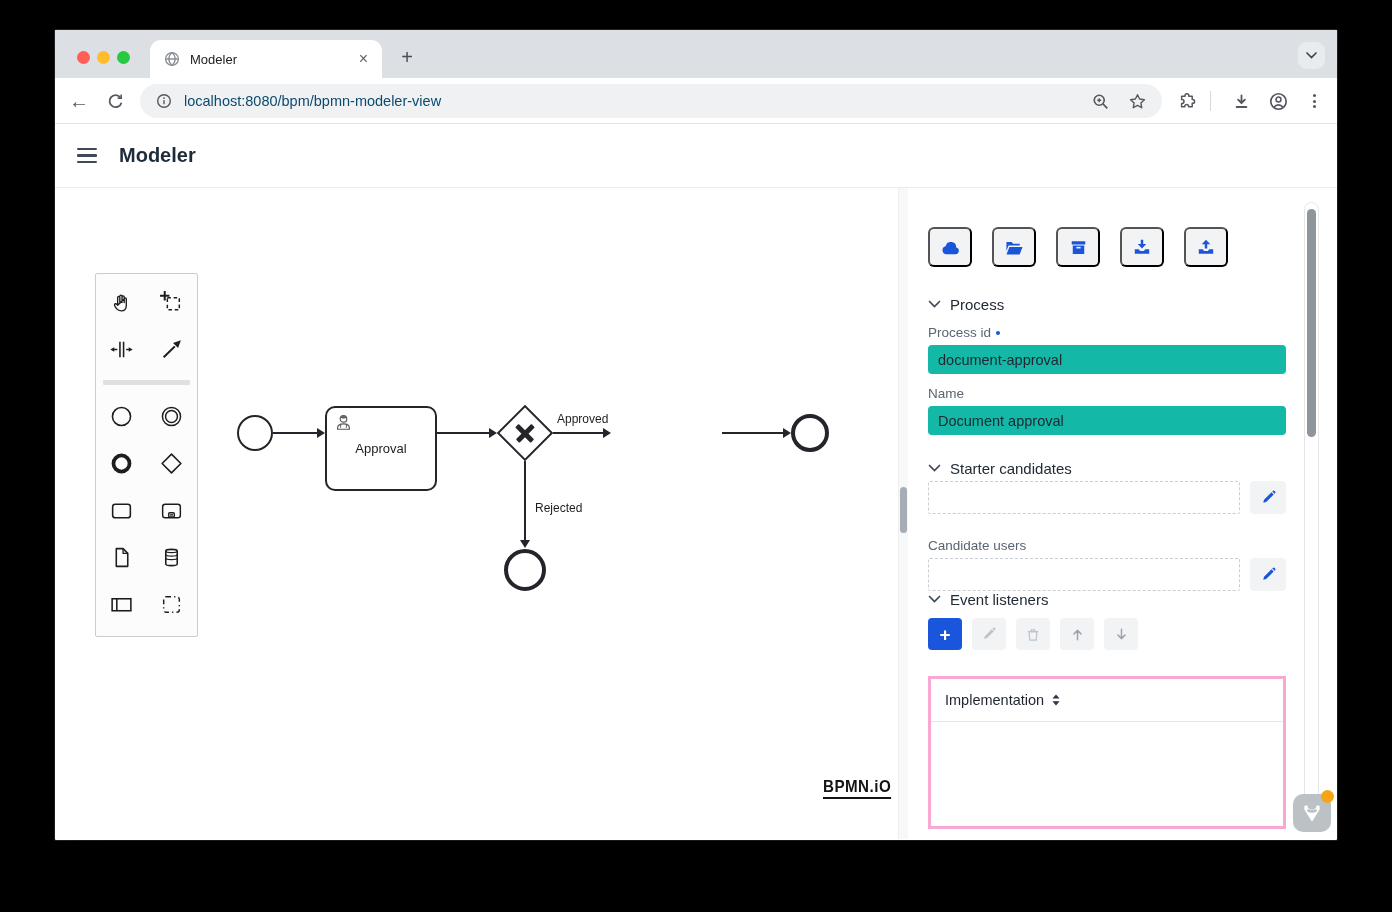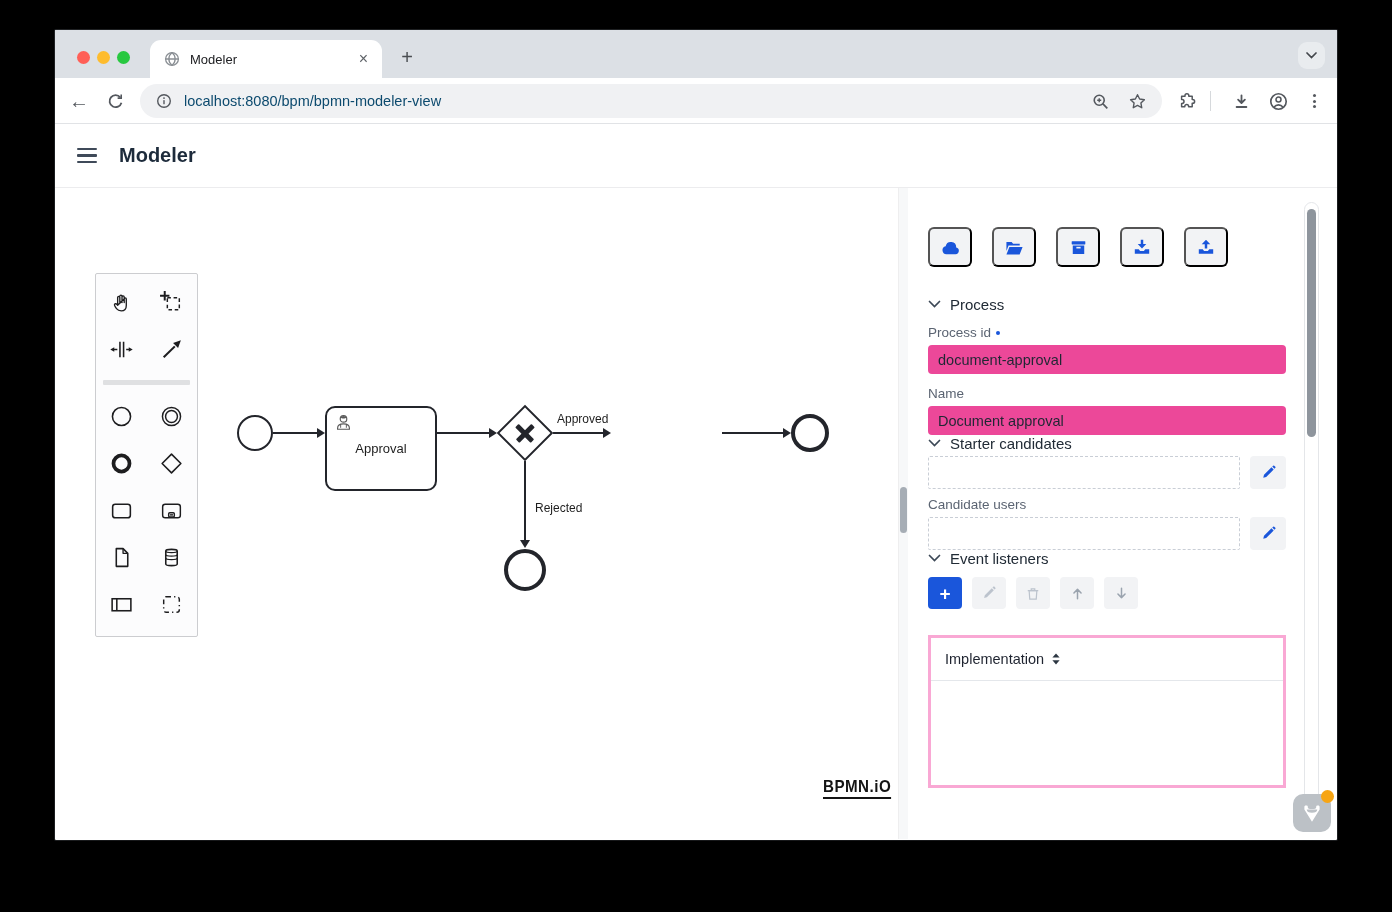--- a/index.html
+++ b/index.html
@@ -66,24 +66,24 @@
   .lbl-approved { left:502px; top:224px; }
   .lbl-rejected { left:480px; top:313px; }
   .edges { position:absolute; inset:0; }
   .watermark { position:absolute; left:768px; top:589px; font-size:16.5px; font-weight:800; color:#141414; letter-spacing:.5px; border-bottom:2.5px solid #141414; padding-bottom:1px; transform:scaleX(.92); transform-origin:left; }
 
   
   .panel { width:429px; background:#fff; position:relative; padding:39px 51px 0 20px; }
   .panel-toolbar { display:flex; gap:20px; }
   .pt-btn { width:44px; height:40px; border-radius:6px; background:#f2f3f5; display:flex; align-items:center; justify-content:center; }
   .section-head { display:flex; align-items:center; gap:9px; color:#212b36; font-size:15px; font-weight:500; }
-  .sh-general { margin-top:29px; } .sh-starter { } .sh-listeners { }
+  .sh-general { margin-top:29px; } .sh-starter { margin-top:25px; } .sh-listeners { }
   .field-label { margin:12px 0 5px; font-size:13.5px; color:#5b6472; display:flex; align-items:center; gap:5px; }
   .req-dot { width:4px; height:4px; border-radius:50%; background:#1a56db; display:inline-block; }
-  .filled-input { width:100%; height:29px; border:none; background:#ec4899; border-radius:4px; padding:0 10px; font-size:14.5px; color:#1f2733; font-family:"Liberation Sans", sans-serif; }
+  .filled-input { width:100%; height:29px; border:none; background:#14b8a6; border-radius:4px; padding:0 10px; font-size:14.5px; color:#1f2733; font-family:"Liberation Sans", sans-serif; }
   .dashed-row { display:flex; gap:10px; margin-top:4px; }
   .dashed-input { flex:1; height:33px; border:1px dashed #c9ced6; border-radius:2px; background:#fff; padding:0 10px; font-size:14px; font-family:"Liberation Sans", sans-serif; color:#1f2733; }
   .edit-btn { width:36px; height:33px; border-radius:4px; background:#f2f3f5; border:none; display:flex; align-items:center; justify-content:center; }
   .listener-btns { display:flex; gap:10px; margin-top:10px; }
   .lb { width:34px; height:32px; border-radius:4px; border:none; display:flex; align-items:center; justify-content:center; background:#f2f3f5; }
   .lb-add { background:#1a56db; color:#fff; font-size:19px; font-weight:600; line-height:1; }
   .listener-table { margin-top:26px; width:100%; border:3px solid #f9a8d4; }
   .lt-head { display:flex; align-items:center; gap:8px; padding:13px 14px; border-bottom:1px solid #e4e7eb; font-size:14.5px; color:#1f2430; }
   .lt-body { height:104px; }
   .panel-scrollbar { position:absolute; top:14px; bottom:12px; right:18px; width:15px; background:#fff; border:1px solid #e4e6e9; border-radius:8px; }
@@ -390,21 +390,21 @@
         <span>Starter candidates</span>
       </div>
       <div class="dashed-row">
         <input class="dashed-input" value="" style="">
         <button class="edit-btn">
           <svg width="15" height="15" viewBox="0 0 16 16" fill="#1a56db">
               <path d="M2.4 13.6l.8-3.1 8-8 2.3 2.3-8 8zM12 1.7l2.3 2.3 1-1a.8.8 0 0 0 0-1.1L14.1.7a.8.8 0 0 0-1.1 0z"></path>
             </svg>
         </button>
       </div>
-      <div class="field-label" style="margin-top:8px">
+      <div class="field-label" style="margin-top:24px">
         <span>Candidate users</span>
       </div>
       <div class="dashed-row">
         <input class="dashed-input" value="" style="">
         <button class="edit-btn">
           <svg width="15" height="15" viewBox="0 0 16 16" fill="#1a56db">
               <path d="M2.4 13.6l.8-3.1 8-8 2.3 2.3-8 8zM12 1.7l2.3 2.3 1-1a.8.8 0 0 0 0-1.1L14.1.7a.8.8 0 0 0-1.1 0z"></path>
             </svg>
         </button>
       </div>

